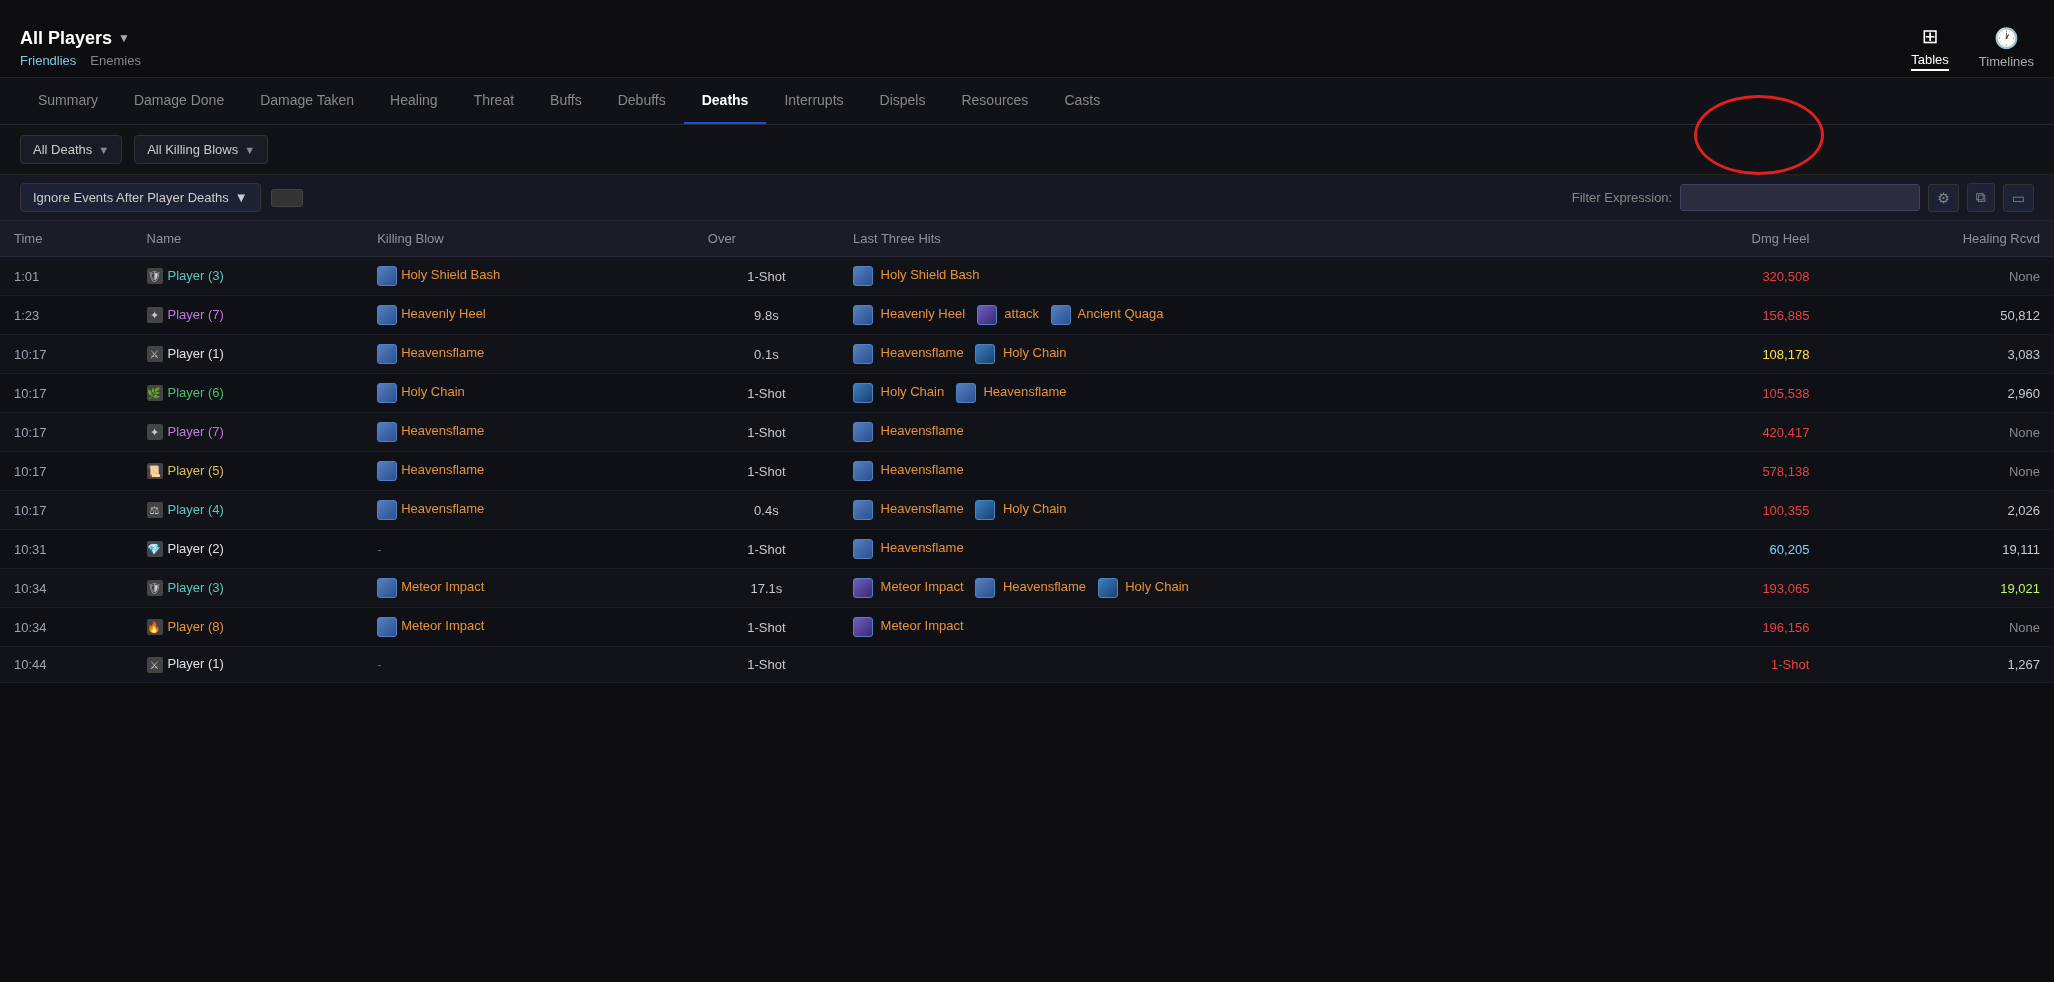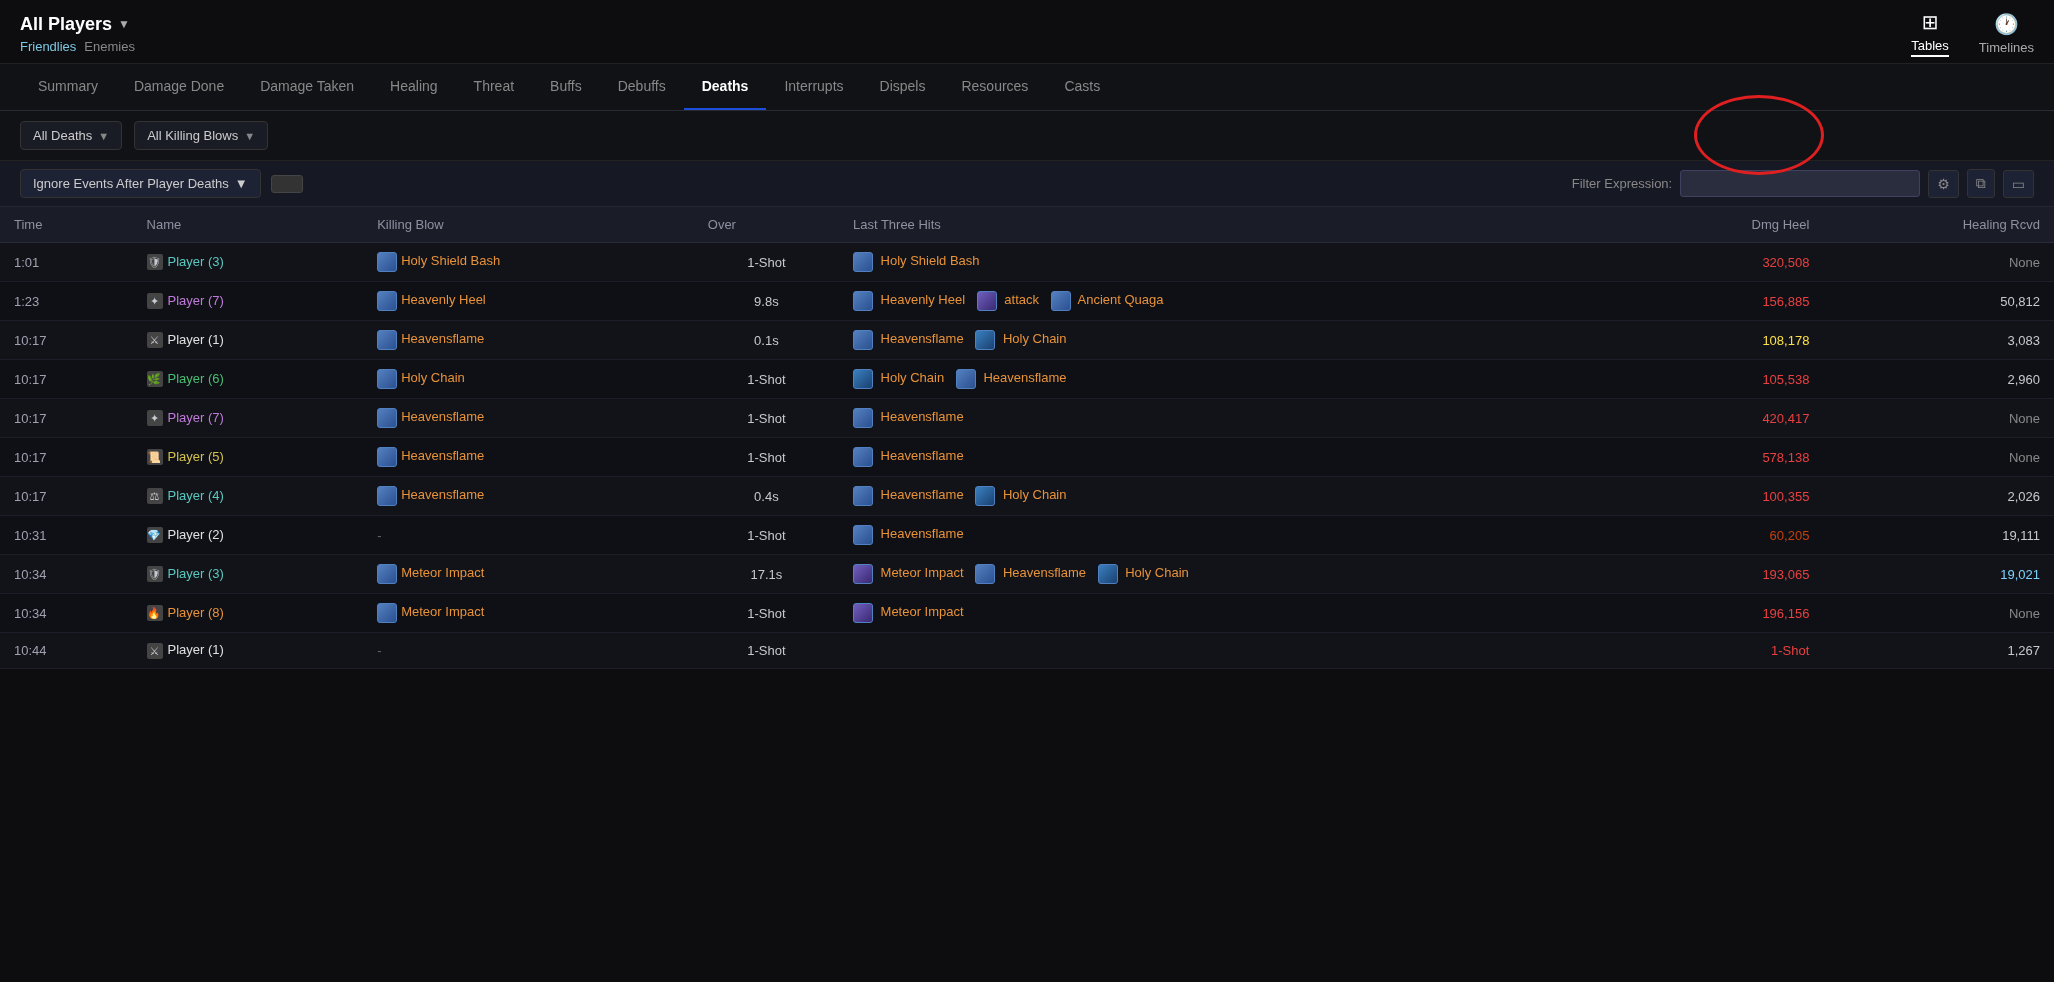--- a/index.html
+++ b/index.html
@@ -10,38 +10,38 @@
       font-size: 14px;
       min-width: 1200px;
     }
 
     
     .top-bar {
       background: #0d0d0f;
       display: flex;
       align-items: center;
       justify-content: space-between;
-      padding: 10px 20px 6px 20px;
+      padding: 24px 20px 6px 20px;
       border-bottom: 1px solid #222;
     }
     .top-left {
       display: flex;
       flex-direction: column;
       gap: 4px;
     }
     .all-players {
       font-size: 18px;
       font-weight: 700;
       color: #fff;
       display: flex;
       align-items: center;
       gap: 6px;
     }
     .all-players .arrow { font-size: 12px; color: #aaa; }
-    .friendly-enemies { display: flex; gap: 8px; font-size: 13px; }
+    .friendly-enemies { display: flex; gap: 14px; font-size: 13px; }
     .friendly-enemies span:first-child { color: #7ec8e3; }
     .friendly-enemies span:last-child { color: #888; }
     .top-right { display: flex; gap: 30px; align-items: center; }
     .top-nav-btn {
       display: flex; flex-direction: column; align-items: center; gap: 4px;
       color: #aaa; cursor: pointer; font-size: 13px;
     }
     .top-nav-btn .icon { font-size: 20px; }
     .top-nav-btn.active { color: #fff; border-bottom: 2px solid #fff; padding-bottom: 2px; }
 
@@ -349,31 +349,31 @@
           <td><span class="spell-icon type-a" style="background:linear-gradient(135deg,#5580c0,#2a5090);display:inline-block;width:20px;height:20px;border-radius:3px;border:1px solid #5080c0;vertical-align:middle;"></span><span style="color:#e8923a;"> Heavensflame</span><span style="color:#555;margin:0 4px;"> </span><span class="spell-icon type-c" style="background:linear-gradient(135deg,#3a80c0,#1a4070);display:inline-block;width:20px;height:20px;border-radius:3px;border:1px solid #5080c0;vertical-align:middle;"></span><span style="color:#e8923a;"> Holy Chain</span></td>
           <td class="td-right"><span style="color:#e84040;">100,355</span></td>
           <td class="td-right"><span style="color:#c8c8d0;">2,026</span></td>
         </tr>
         <tr>
           <td style="color: rgb(160, 160, 176);">10:31</td>
           <td><span style="display:inline-block;width:16px;height:16px;background:#444;border-radius:2px;vertical-align:middle;margin-right:5px;font-size:11px;text-align:center;line-height:16px;">💎</span><span style="color:#e0e0e0;">Player (2)</span></td>
           <td><span style="color:#666;">-</span></td>
           <td class="td-center" style="color: rgb(200, 200, 208);">1-Shot</td>
           <td><span class="spell-icon type-a" style="background:linear-gradient(135deg,#5580c0,#2a5090);display:inline-block;width:20px;height:20px;border-radius:3px;border:1px solid #5080c0;vertical-align:middle;"></span><span style="color:#e8923a;"> Heavensflame</span></td>
-          <td class="td-right"><span style="color:#c2410c;">60,205</span></td>
+          <td class="td-right"><span style="color:#7dd3fc;">60,205</span></td>
           <td class="td-right"><span style="color:#c8c8d0;">19,111</span></td>
         </tr>
         <tr>
           <td style="color: rgb(160, 160, 176);">10:34</td>
           <td><span style="display:inline-block;width:16px;height:16px;background:#444;border-radius:2px;vertical-align:middle;margin-right:5px;font-size:11px;text-align:center;line-height:16px;">🛡</span><span style="color:#5bc8c0;">Player (3)</span></td>
           <td><span class="spell-icon type-a" style="background:linear-gradient(135deg,#5580c0,#2a5090);display:inline-block;width:20px;height:20px;border-radius:3px;border:1px solid #5080c0;vertical-align:middle;"></span><span style="color:#e8923a;">Meteor Impact</span></td>
           <td class="td-center" style="color: rgb(200, 200, 208);">17.1s</td>
           <td><span class="spell-icon type-b" style="background:linear-gradient(135deg,#7060c0,#3a2870);display:inline-block;width:20px;height:20px;border-radius:3px;border:1px solid #5080c0;vertical-align:middle;"></span><span style="color:#e8923a;"> Meteor Impact</span><span style="color:#555;margin:0 4px;"> </span><span class="spell-icon type-a" style="background:linear-gradient(135deg,#5580c0,#2a5090);display:inline-block;width:20px;height:20px;border-radius:3px;border:1px solid #5080c0;vertical-align:middle;"></span><span style="color:#e8923a;"> Heavensflame</span><span style="color:#555;margin:0 4px;"> </span><span class="spell-icon type-c" style="background:linear-gradient(135deg,#3a80c0,#1a4070);display:inline-block;width:20px;height:20px;border-radius:3px;border:1px solid #5080c0;vertical-align:middle;"></span><span style="color:#e8923a;"> Holy Chain</span></td>
           <td class="td-right"><span style="color:#e84040;">193,065</span></td>
-          <td class="td-right"><span style="color:#7dd3fc;">19,021</span></td>
+          <td class="td-right"><span style="color:#bef264;">19,021</span></td>
         </tr>
         <tr>
           <td style="color: rgb(160, 160, 176);">10:34</td>
           <td><span style="display:inline-block;width:16px;height:16px;background:#444;border-radius:2px;vertical-align:middle;margin-right:5px;font-size:11px;text-align:center;line-height:16px;">🔥</span><span style="color:#e8923a;">Player (8)</span></td>
           <td><span class="spell-icon type-a" style="background:linear-gradient(135deg,#5580c0,#2a5090);display:inline-block;width:20px;height:20px;border-radius:3px;border:1px solid #5080c0;vertical-align:middle;"></span><span style="color:#e8923a;">Meteor Impact</span></td>
           <td class="td-center" style="color: rgb(200, 200, 208);">1-Shot</td>
           <td><span class="spell-icon type-b" style="background:linear-gradient(135deg,#7060c0,#3a2870);display:inline-block;width:20px;height:20px;border-radius:3px;border:1px solid #5080c0;vertical-align:middle;"></span><span style="color:#e8923a;"> Meteor Impact</span></td>
           <td class="td-right"><span style="color:#e84040;">196,156</span></td>
           <td class="td-right"><span style="color:#888;">None</span></td>
         </tr>

